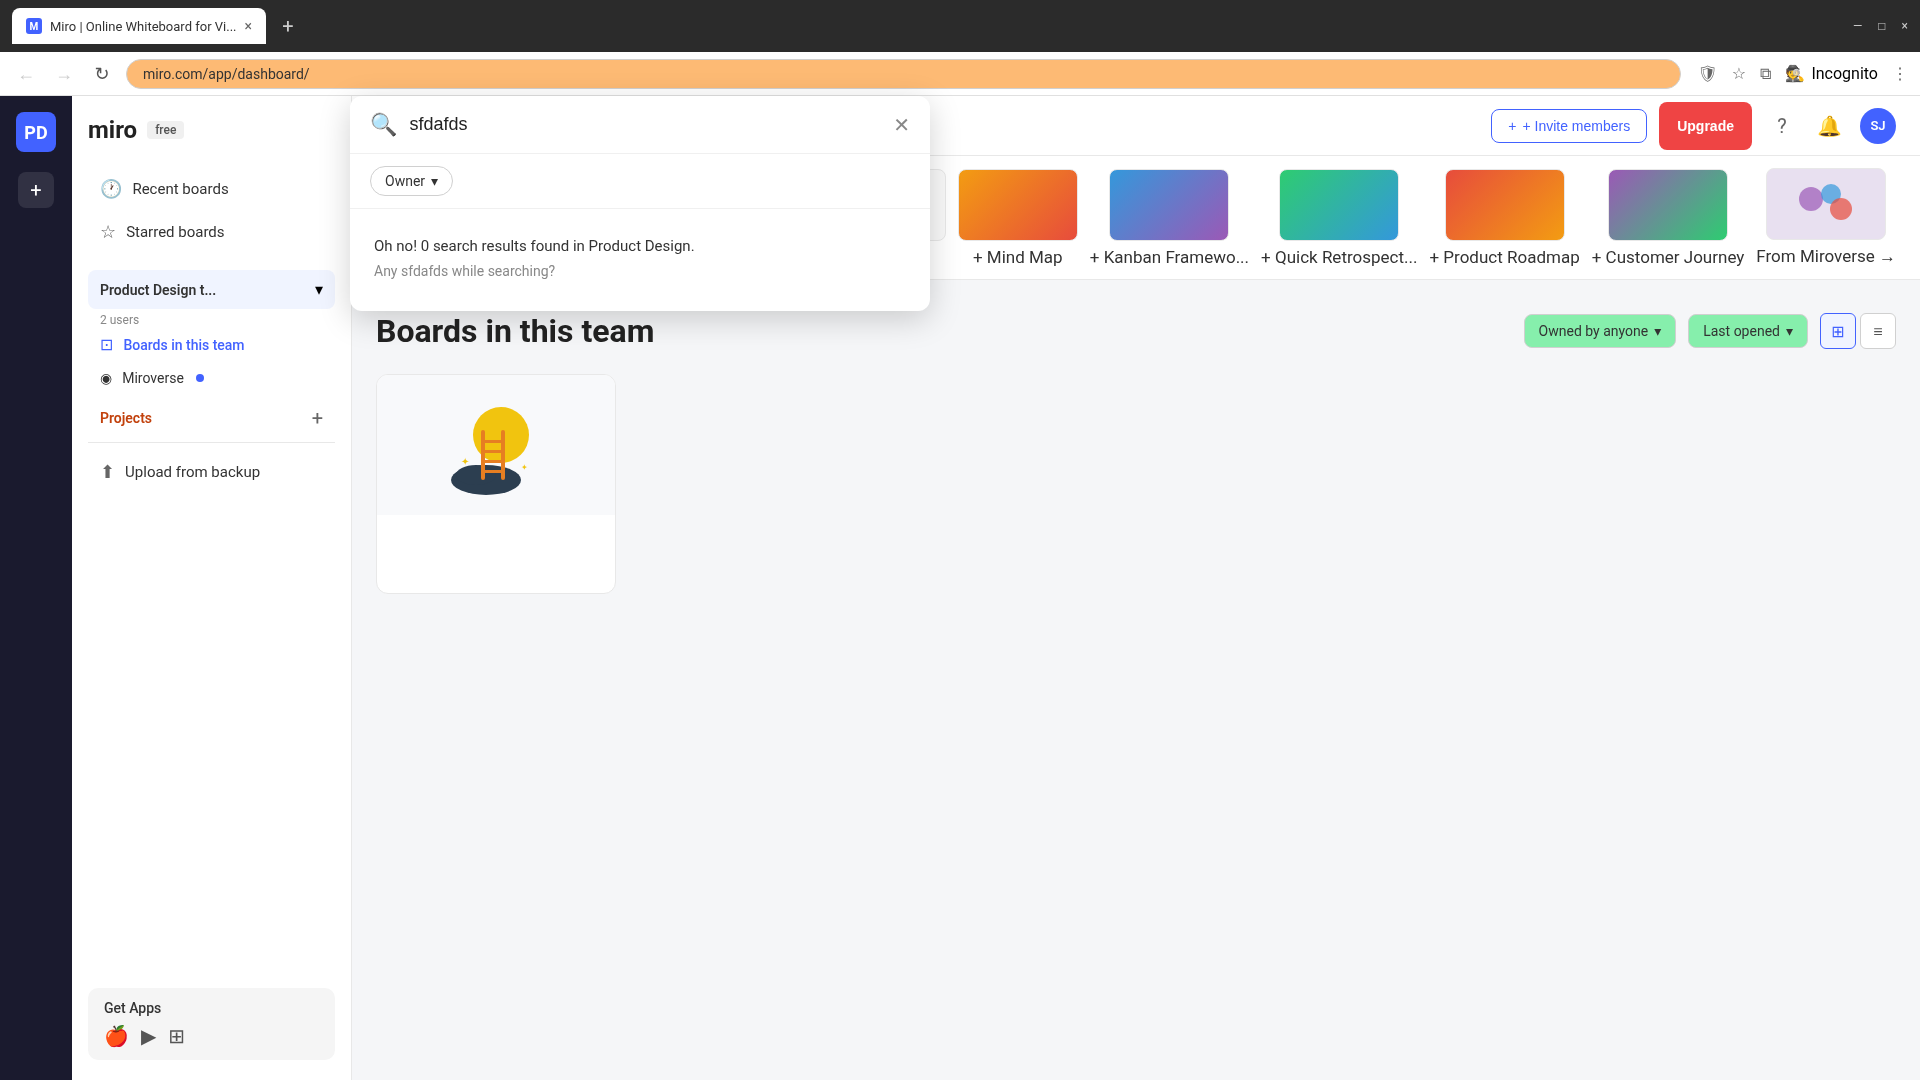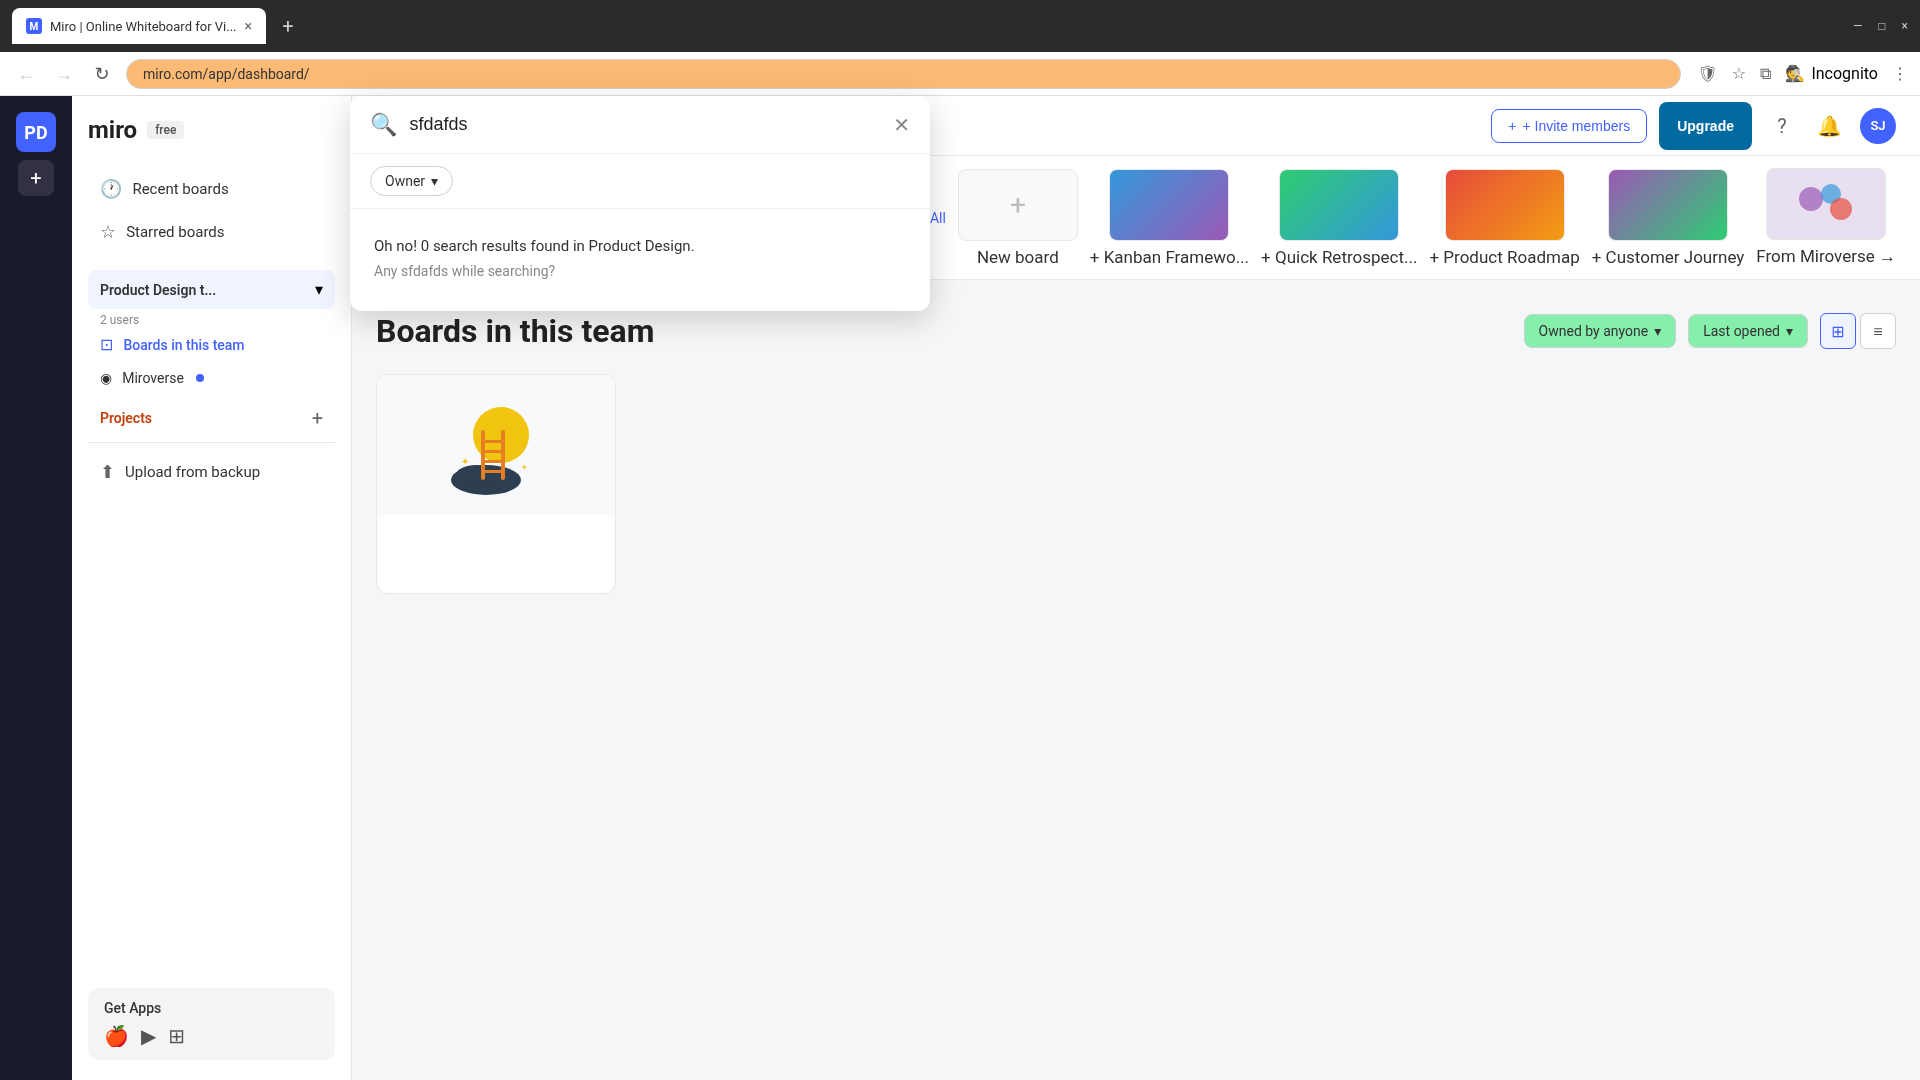--- a/index.html
+++ b/index.html
@@ -80,20 +80,21 @@
       padding: 16px 0;
       gap: 8px;
     }
     .sidebar-logo-btn {
       width: 40px; height: 40px;
       background: #4262ff;
       border-radius: 8px;
       display: flex; align-items: center; justify-content: center;
       color: #fff; font-size: 18px; font-weight: bold;
       cursor: pointer;
+      margin-bottom: 12px;
     }
     .sidebar-new-btn {
       width: 36px; height: 36px;
       background: rgba(255,255,255,0.1);
       border-radius: 8px;
       display: flex; align-items: center; justify-content: center;
       color: #fff; font-size: 20px;
       cursor: pointer;
     }
 
@@ -192,21 +193,21 @@
       gap: 12px;
     }
     .invite-btn {
       display: flex; align-items: center; gap: 6px;
       border: 1.5px solid #4262ff; color: #4262ff;
       background: #fff; border-radius: 8px;
       padding: 8px 16px; font-size: 14px; font-weight: 500;
       cursor: pointer;
     }
     .upgrade-btn {
-      background: #0369a1; color: #fff;
+      background: #ef4444; color: #fff;
       border: none; border-radius: 8px;
       padding: 16px 18px; font-size: 14px; font-weight: 600;
       cursor: pointer;
     }
     .help-btn, .notif-btn {
       color: #666; font-size: 20px; cursor: pointer;
       width: 36px; height: 36px;
       display: flex; align-items: center; justify-content: center;
       border-radius: 50%;
     }
@@ -448,20 +449,24 @@
       <div class="user-avatar">
         <span>SJ</span>
       </div>
     </div>
 
     <div class="templates-row">
       <span class="show-all-link">Show All</span>
       <div class="template-card">
         <div class="template-thumb new-board-card" style="display:flex;align-items:center;justify-content:center;font-size:28px;color:#bbb;">+</div>
         <span class="template-label">New board</span>
+      </div>
+      <div class="template-card">
+        <div class="template-thumb tmpl-1"></div>
+        <span class="template-label">+ Mind Map</span>
       </div>
       <div class="template-card">
         <div class="template-thumb tmpl-2"></div>
         <span class="template-label">+ Kanban Framewo...</span>
       </div>
       <div class="template-card">
         <div class="template-thumb tmpl-3"></div>
         <span class="template-label">+ Quick Retrospect...</span>
       </div>
       <div class="template-card">

